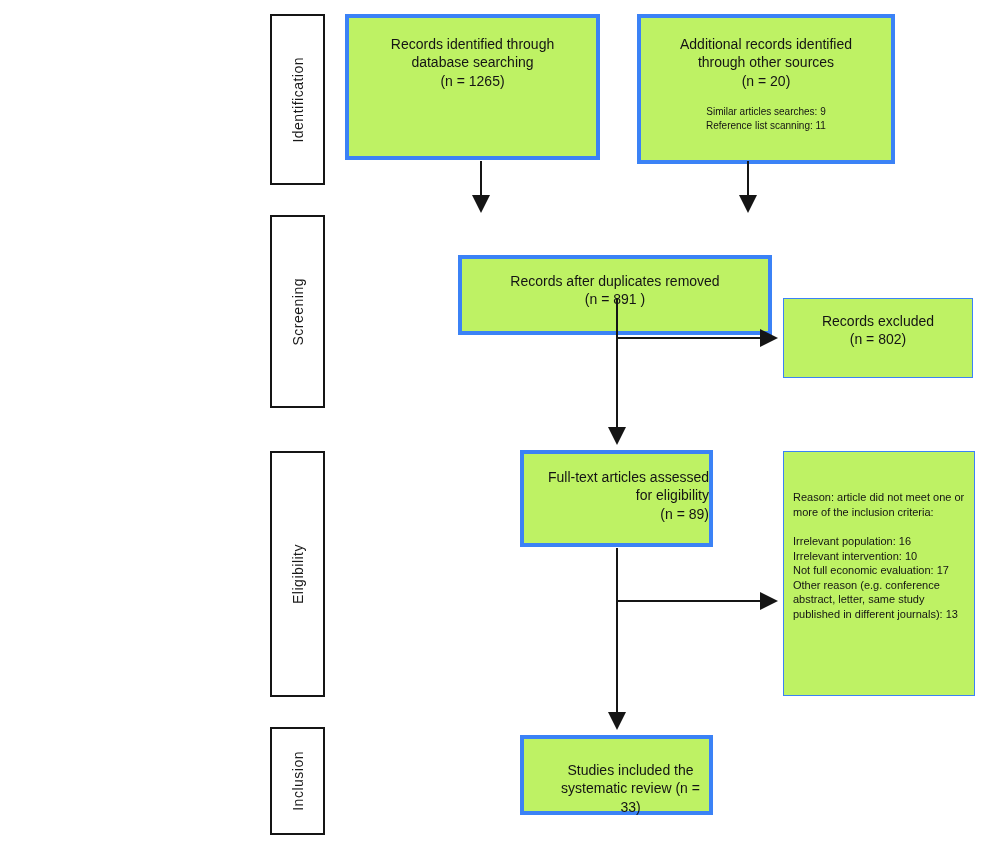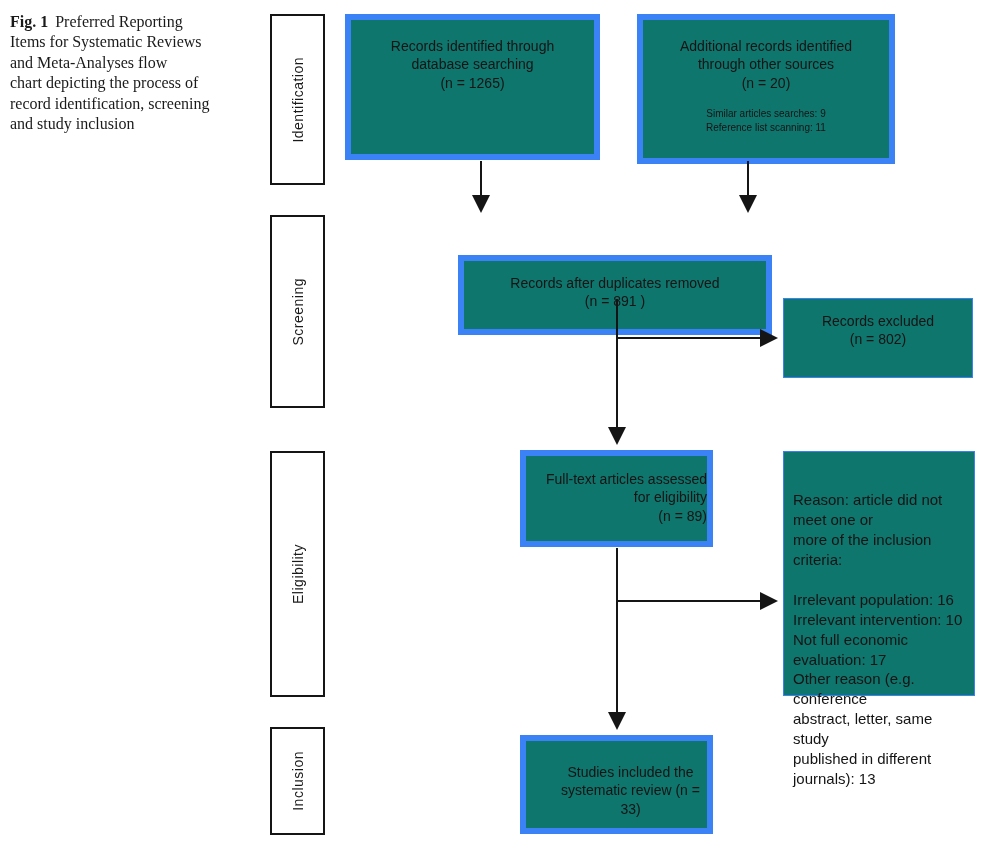--- a/index.html
+++ b/index.html
@@ -57,22 +57,22 @@
     white-space: nowrap;
   }
   #stage-identification { top: 14px;  height: 171px; }
   #stage-screening      { top: 215px; height: 193px; }
   #stage-eligibility    { top: 451px; height: 246px; }
   #stage-inclusion      { top: 727px; height: 108px; }
 
   
   .flow-box {
     position: absolute;
-    border: 6px solid #3b82f6;
-    background: #0f766e;
+    border: 4px solid #3b82f6;
+    background: #bef264;
     box-sizing: border-box;
     text-align: center;
     font-size: 14px;
     line-height: 1.32;
     color: #141414;
   }
   .flow-box .main-text {
     white-space: pre-line;
     display: block;
   }
@@ -83,59 +83,51 @@
     line-height: 1.35;
     margin-top: 15px;
   }
 
   #box-database-search { left: 345px; top: 14px;  width: 255px; height: 146px; padding-top: 17px; }
   #box-other-sources   { left: 637px; top: 14px;  width: 258px; height: 150px; padding-top: 17px; }
   #box-duplicates      { left: 458px; top: 218px; width: 314px; height: 80px;  padding-top: 13px; margin-top: 37px; }
   #box-records-excluded{ left: 783px; top: 298px; width: 190px; height: 80px;  padding-top: 13px; border-width: 1.5px; }
   #box-fulltext-assessed { left: 520px; top: 450px; width: 193px; height: 97px; padding-top: 14px; text-align: right; }
   #box-fulltext-excluded { left: 783px; top: 451px; width: 192px; height: 245px; padding-top: 12px; border-width: 1.5px; }
-  #box-studies-included  { left: 520px; top: 735px; width: 193px; height: 99px; padding-top: 22px; padding-left: 28px; }
+  #box-studies-included  { left: 520px; top: 735px; width: 193px; height: 80px; padding-top: 22px; padding-left: 28px; }
 
   #box-fulltext-excluded .excl-title {
     white-space: pre-line;
     display: block;
     font-size: 14.5px;
     line-height: 1.35;
   }
   #box-fulltext-excluded .excl-body {
     white-space: pre-line;
     display: block;
     text-align: left;
-    font-size: 15px;
+    font-size: 11px;
     line-height: 1.33;
     padding: 0 9px;
     margin-top: 26px;
   }
 
   
   #connectors {
     position: absolute;
     left: 0;
     top: 0;
     pointer-events: none;
   }
 </style>
 </head>
 <body>
 
 <div id="stage">
 
-  <div class="caption">
-    <span class="fig-label">Fig. 1</span><span class="fig-text">Preferred Reporting
-Items for Systematic Reviews
-and Meta-Analyses flow
-chart depicting the process of
-record identification, screening
-and study inclusion</span>
-  </div>
 
   <div class="stage-box" id="stage-identification">
     <span>Identification</span>
   </div>
   <div class="stage-box" id="stage-screening">
     <span>Screening</span>
   </div>
   <div class="stage-box" id="stage-eligibility">
     <span>Eligibility</span>
   </div>

